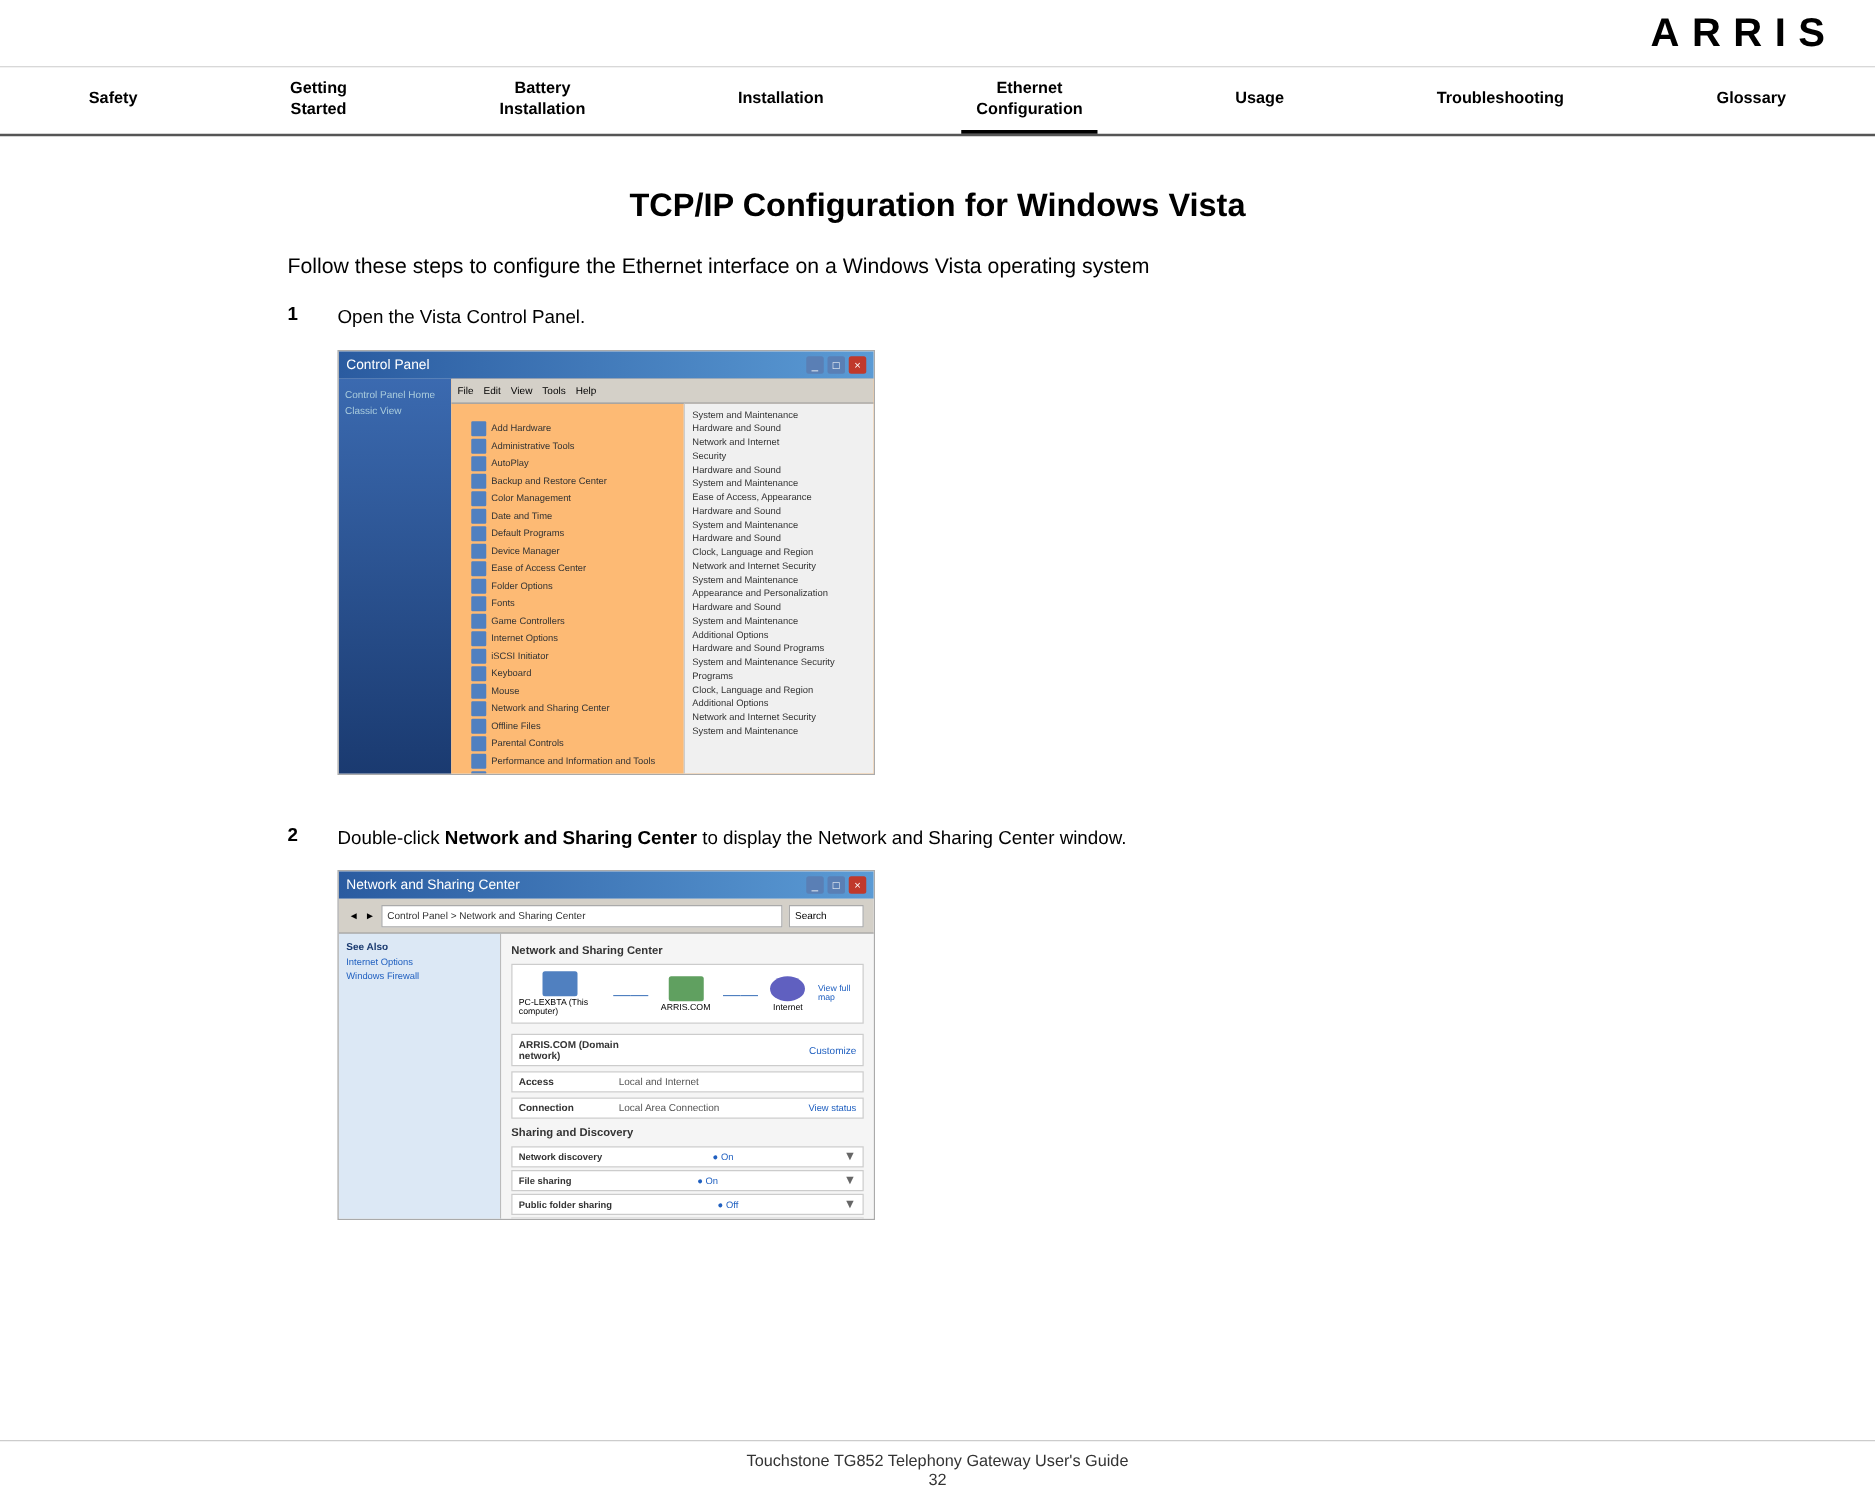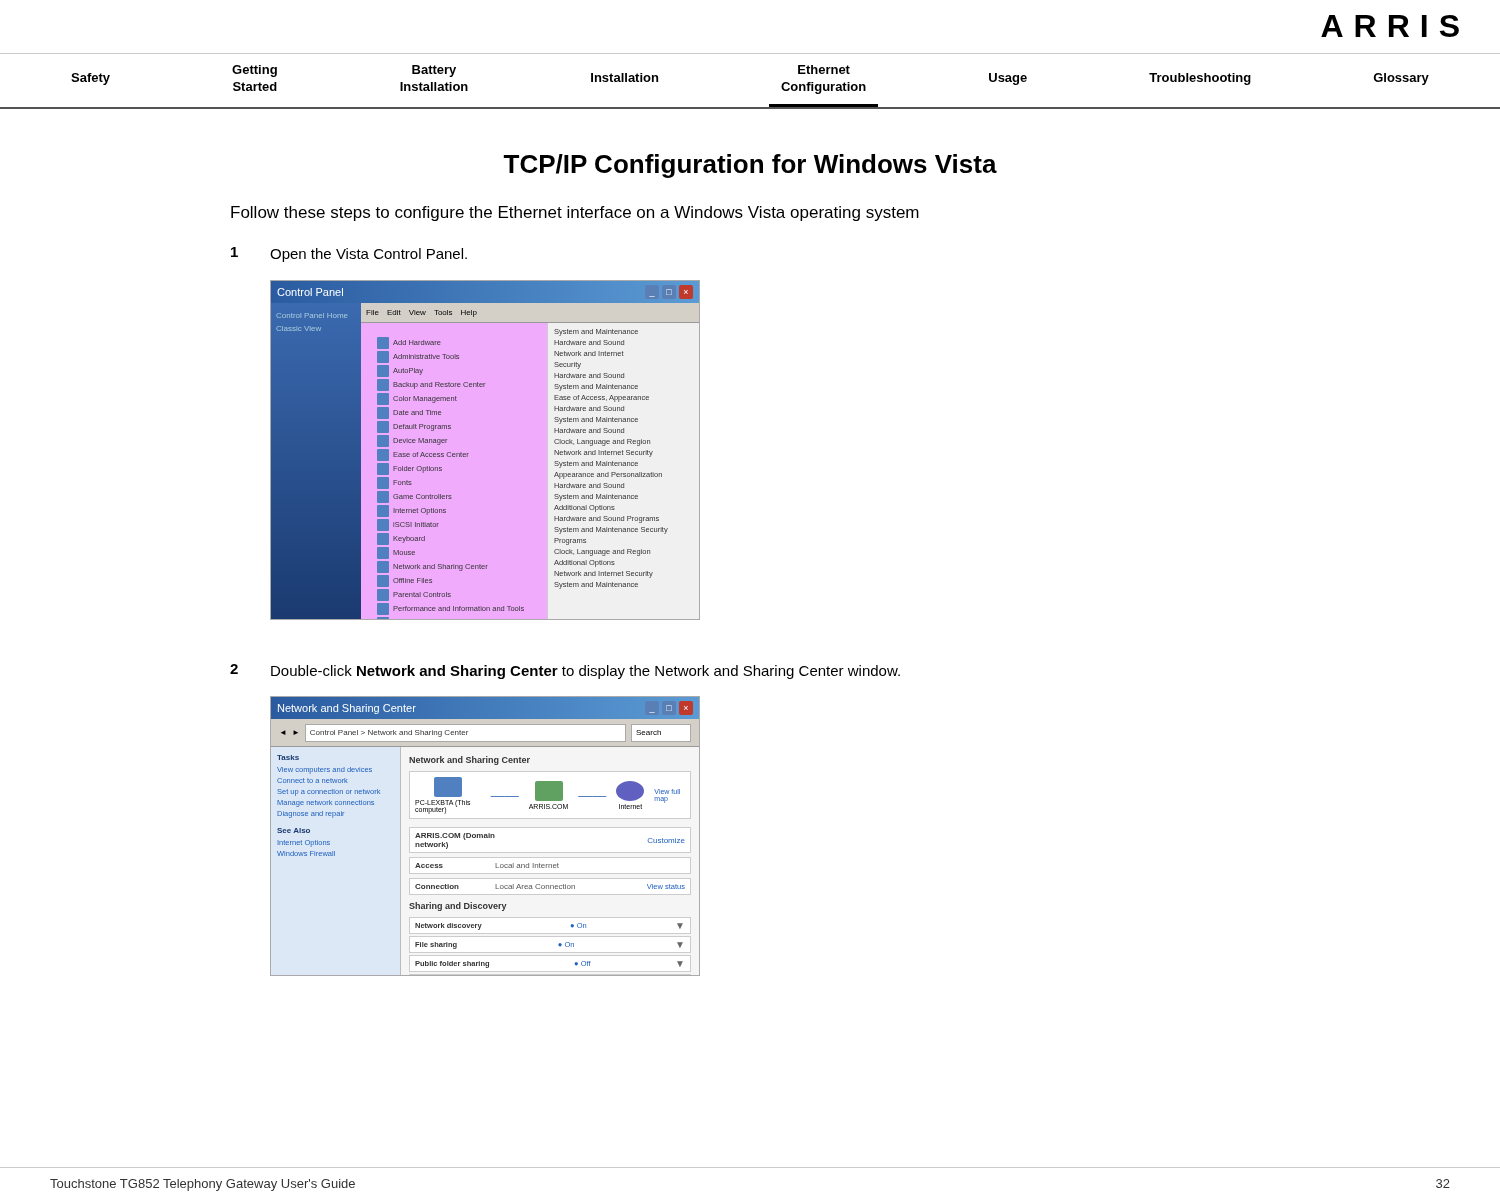--- a/index.html
+++ b/index.html
@@ -171,21 +171,21 @@
 
     .cp-sidebar-item {
       color: #acd;
       margin-bottom: 4px;
       font-size: 8px;
       cursor: pointer;
     }
 
     .cp-main {
       flex: 1;
-      background: #f0abfc;
+      background: #fdba74;
       overflow: hidden;
     }
 
     .cp-toolbar {
       background: #d4d0c8;
       height: 20px;
       display: flex;
       align-items: center;
       padding: 0 5px;
       font-size: 8px;
@@ -412,20 +412,21 @@
       left: 0;
       right: 0;
       display: flex;
       justify-content: space-between;
       align-items: center;
       padding: 8px 50px;
       border-top: 1px solid #ccc;
       background: #fff;
       font-size: 13px;
       color: #333;
+      flex-direction: column;
     }
 
     .content-area {
       padding-bottom: 50px;
     }
   </style>
 </head>
 <body>
 
 <div class="header">
@@ -571,28 +572,20 @@
             <div class="nsc-toolbar">
               <span style="font-weight:bold">◄</span>
               <span style="font-weight:bold">►</span>
               <div class="nsc-address">Control Panel &gt; Network and Sharing Center</div>
               <span style="background:#fff;border:1px solid #aaa;height:18px;padding:0 4px;font-size:8px;width:60px;display:flex;align-items:center;">Search</span>
             </div>
 
             <div class="nsc-body">
               <div class="nsc-left">
                 <div class="nsc-left-section">
-                  <div class="nsc-left-title">Tasks</div>
-                  <div class="nsc-left-item">View computers and devices</div>
-                  <div class="nsc-left-item">Connect to a network</div>
-                  <div class="nsc-left-item">Set up a connection or network</div>
-                  <div class="nsc-left-item">Manage network connections</div>
-                  <div class="nsc-left-item">Diagnose and repair</div>
-                </div>
-                <div class="nsc-left-section">
                   <div class="nsc-left-title">See Also</div>
                   <div class="nsc-left-item">Internet Options</div>
                   <div class="nsc-left-item">Windows Firewall</div>
                 </div>
               </div>
               <div class="nsc-right">
                 <div class="nsc-section-title">Network and Sharing Center</div>
 
                 <div class="nsc-diagram">
                   <div class="nsc-node">

